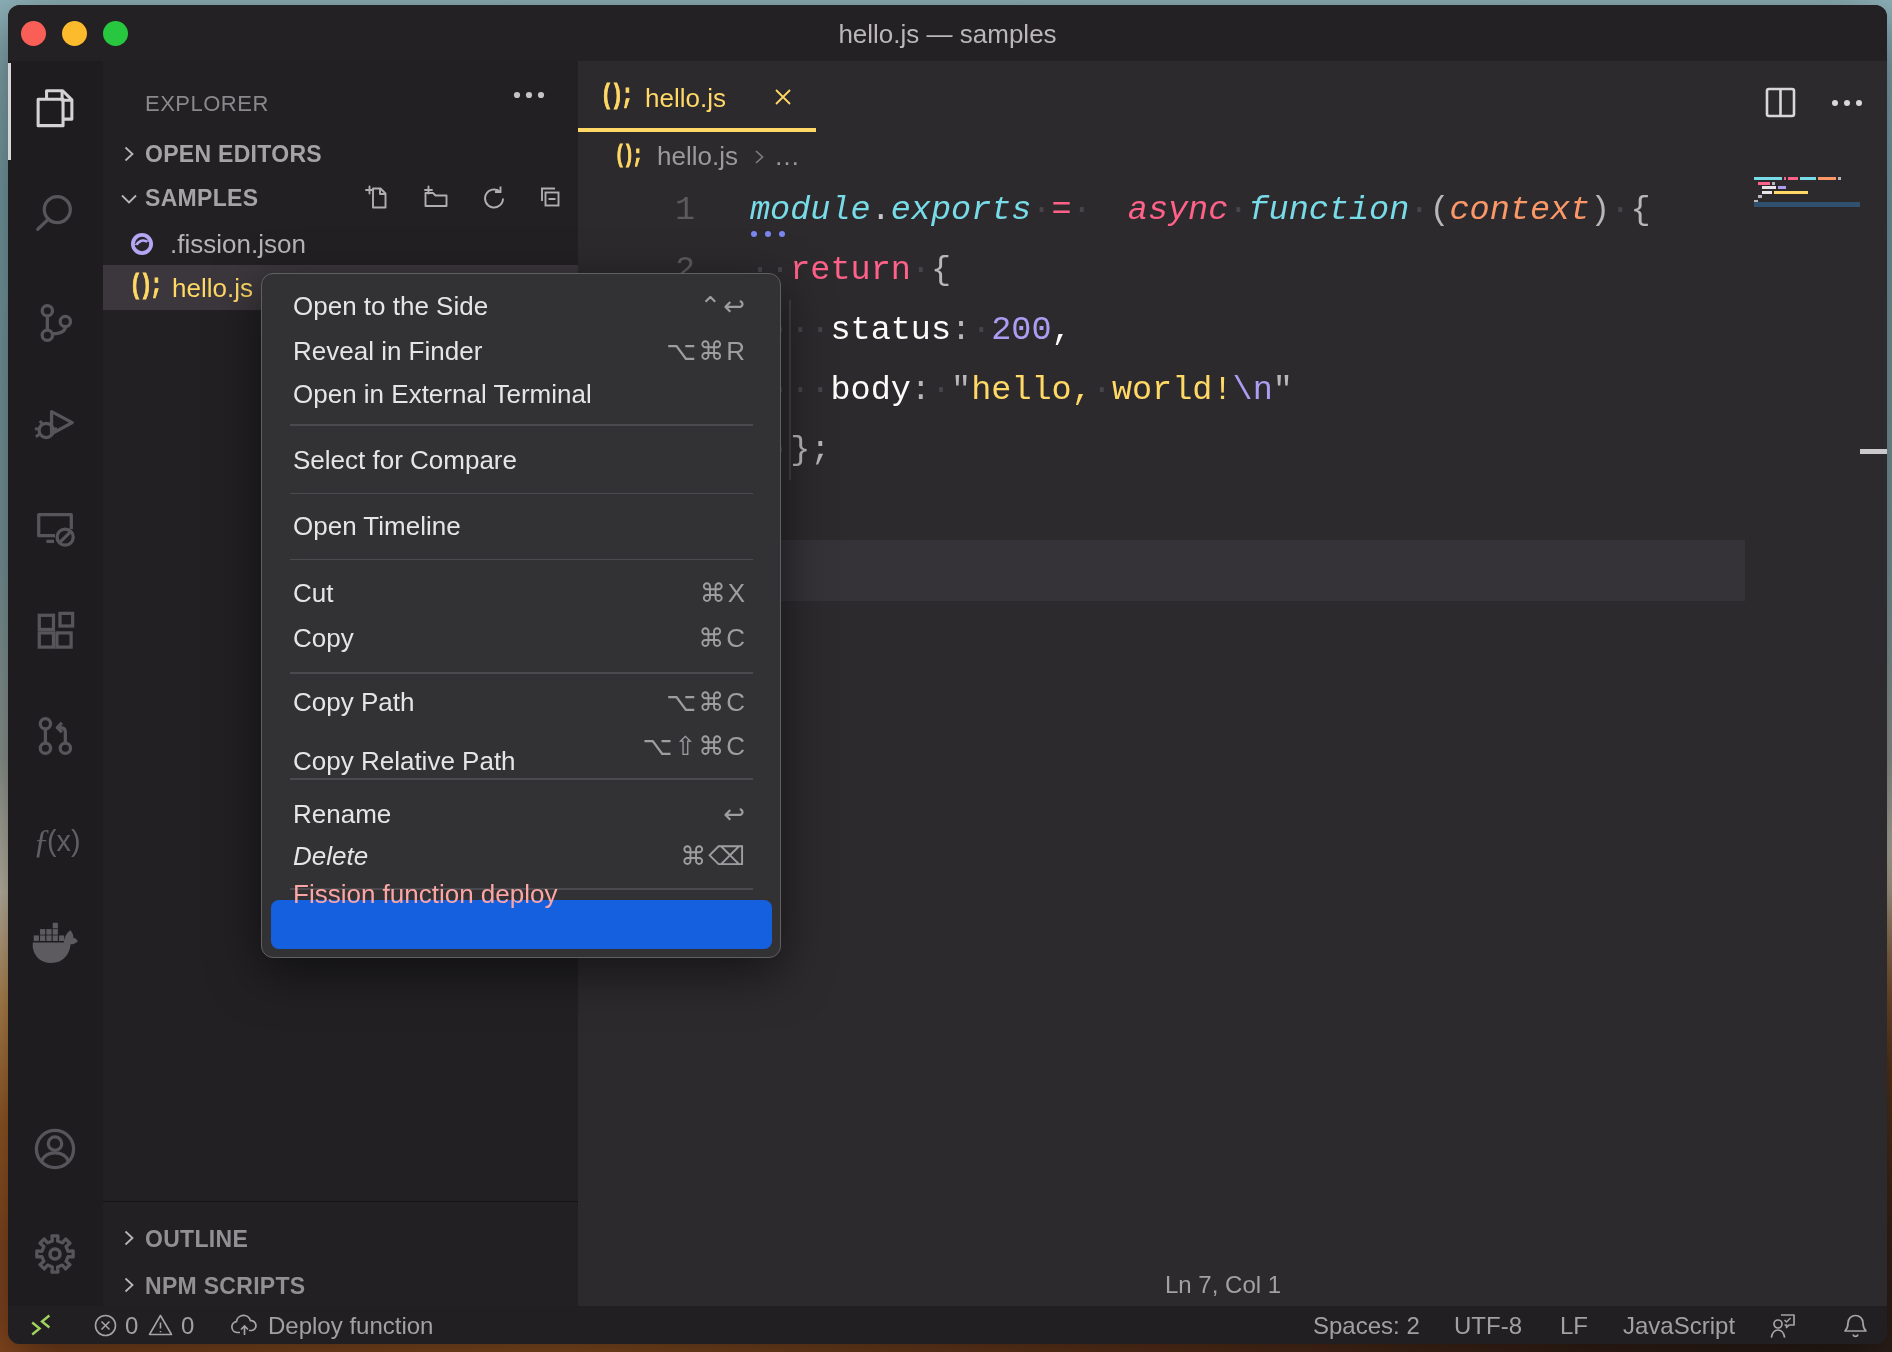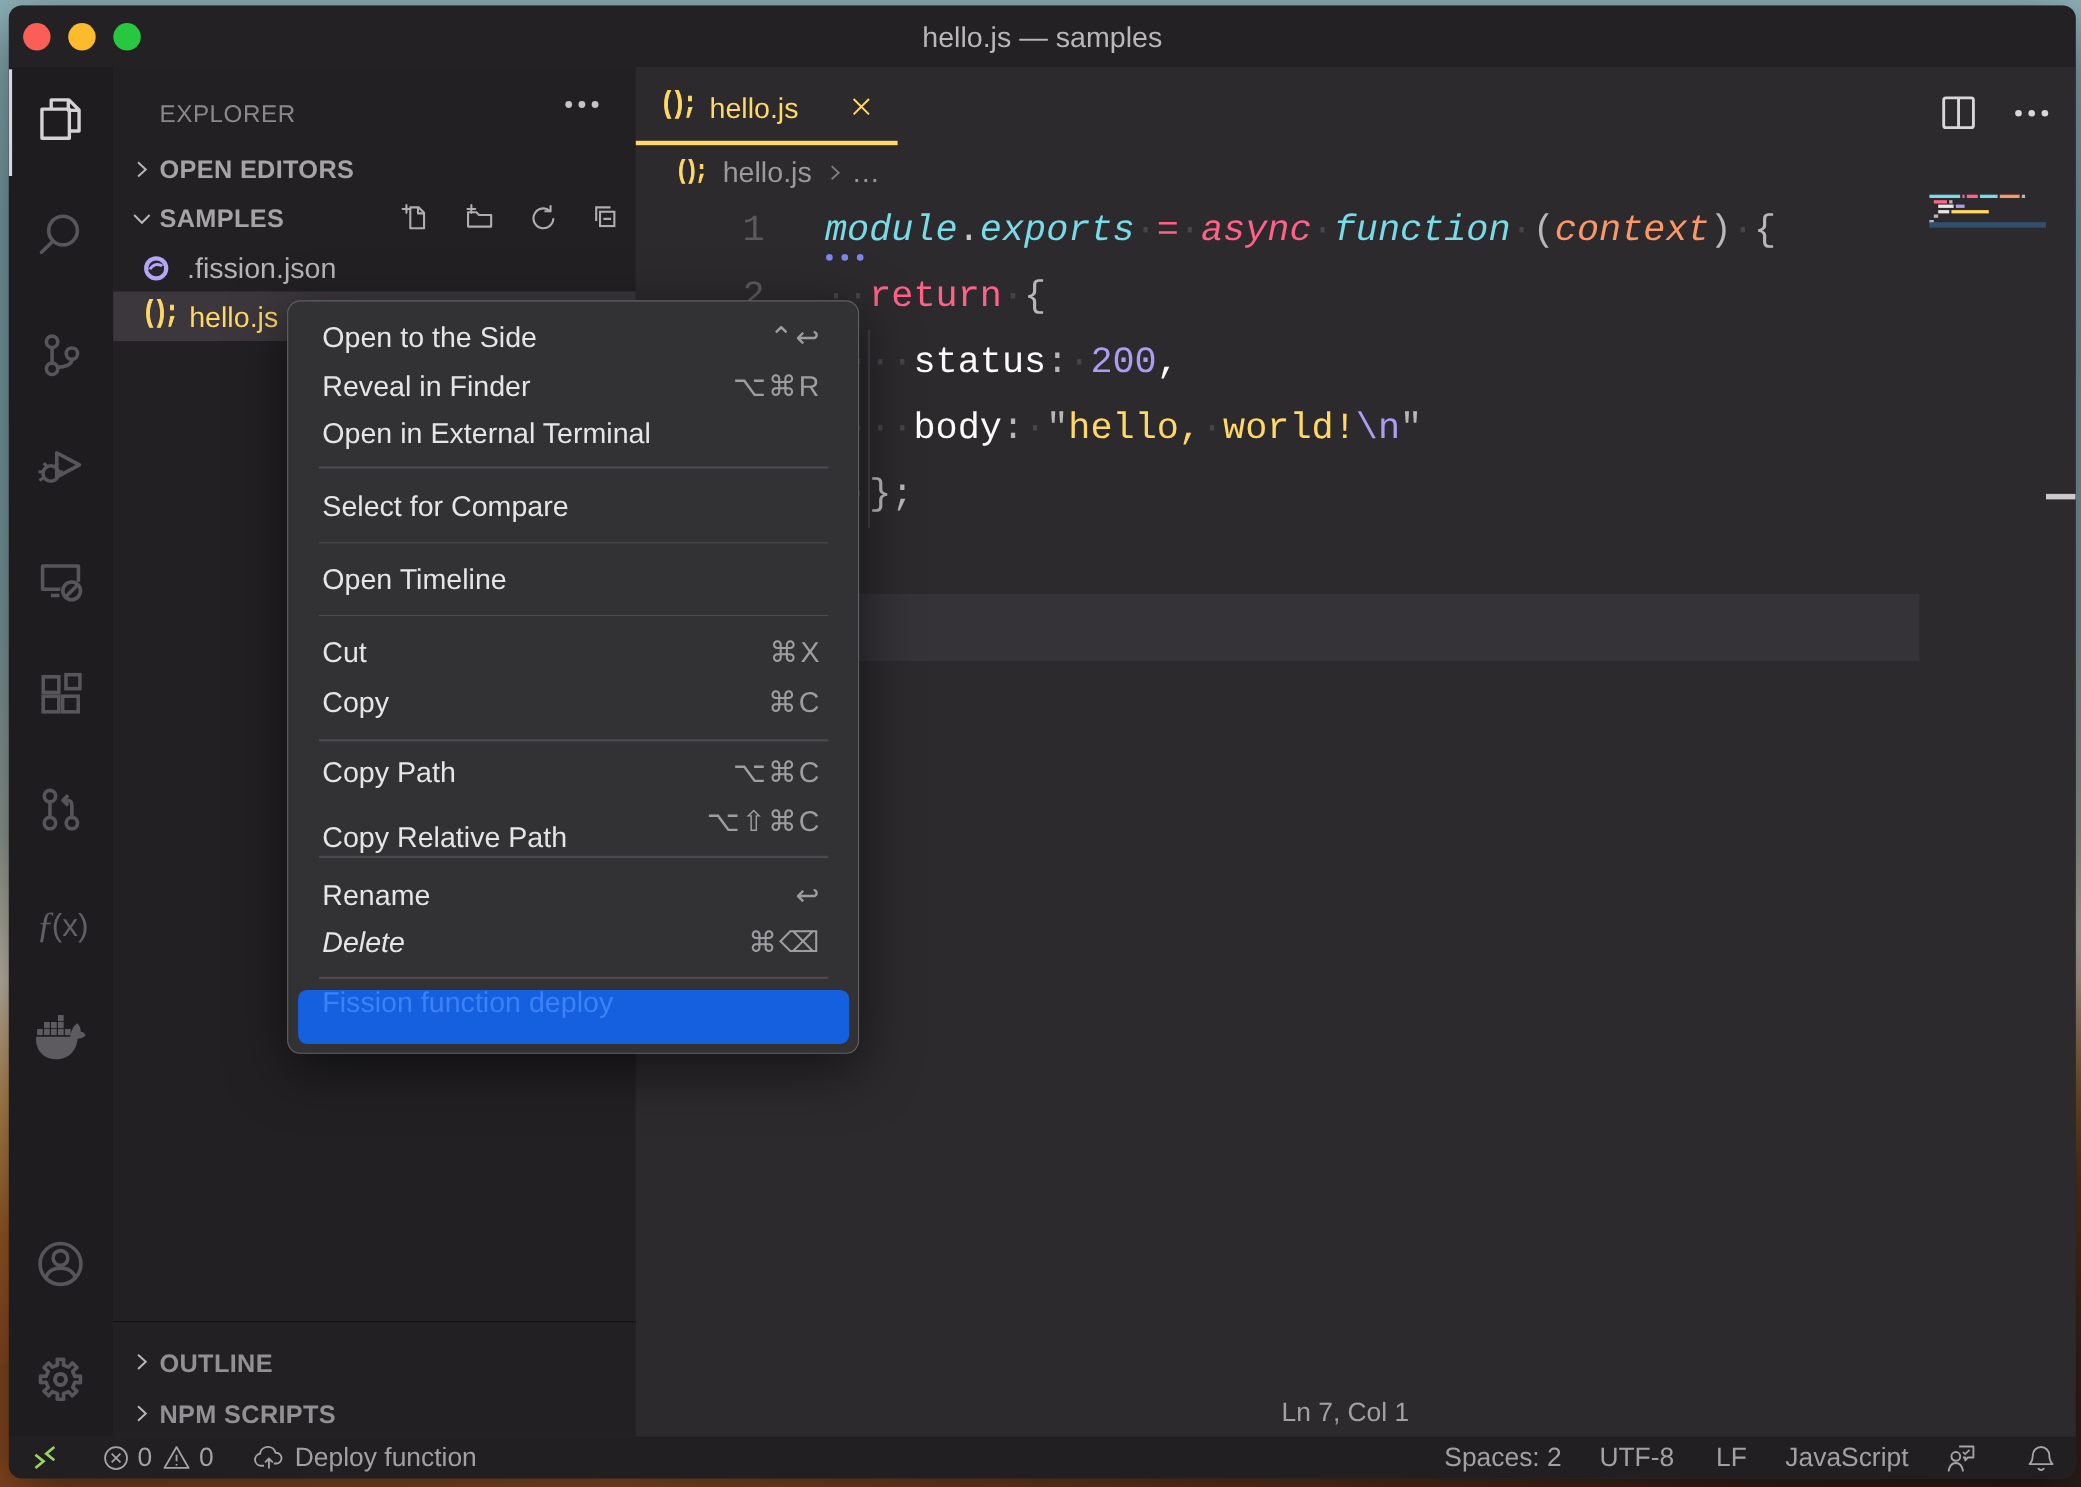--- a/index.html
+++ b/index.html
@@ -17,21 +17,21 @@
   .sideicn svg,.sideicn{width:30px;height:30px;display:block;position:absolute;}
   svg{overflow:visible;}
   .sechead{position:absolute;font-weight:bold;font-size:23px;color:#a5a3a5;letter-spacing:.3px;}
   .chev{position:absolute;width:22px;height:22px;}
   .fname{position:absolute;font-size:26px;color:#b6b4b6;}
   .mono{font-family:"Liberation Mono",monospace;}
   
   .cl{position:absolute;left:742px;height:60px;line-height:60px;font-family:"Liberation Mono",monospace;font-size:33.5px;white-space:pre;color:#fcfcfa;}
   .ln{position:absolute;width:50px;text-align:right;left:637px;height:60px;line-height:60px;font-family:"Liberation Mono",monospace;font-size:33.5px;color:#5c5a5d;}
   .teal{color:#78dce8;font-style:italic;}
-  .pinki{color:#ff6188;font-style:italic;}
+  .pinki{color:#ff6188;font-style:italic;margin-left:36px;}
   .pink{color:#ff6188;}
   .orange{color:#fc9867;font-style:italic;}
   .purple{color:#ab9df2;}
   .yellow{color:#ffd866;}
   .gray{color:#b8b6b8;}
   .ws{color:#47454a;}
   
   #menu{left:253px;top:268px;width:518px;height:683px;background:#323134;border:1.5px solid #606062;border-radius:12px;box-shadow:0 14px 50px rgba(0,0,0,.55);}
   .mi{position:absolute;left:31px;font-size:26px;color:#e6e5e6;height:44px;line-height:44px;}
   .msc{position:absolute;right:33px;font-size:26px;color:#9e9da0;height:44px;line-height:44px;text-align:right;letter-spacing:2px;}
@@ -330,15 +330,15 @@
       <div class="msc" style="top:406px;">⌥⌘C</div>
     <div class="mi" style="top:465px;">Copy Relative Path</div>
       <div class="msc" style="top:450px;">⌥⇧⌘C</div>
     <div class="msep" style="top:504px;"></div>
     <div class="mi" style="top:517.8px;">Rename</div>
       <div class="msc" style="top:517.8px;">↩</div>
     <div class="mi" style="top:560px;font-style:italic;">Delete</div>
       <div class="msc" style="top:560px;">⌘⌫</div>
     <div class="msep" style="top:614px;"></div>
     <div class="abs" style="left:9px;top:626px;width:501px;height:49px;border-radius:8px;background:#1560df;"></div>
-    <div class="mi" style="top:615px;color:#3b82f6;">Fission function deploy</div>
+    <div class="mi" style="top:598px;color:#fca5a5;">Fission function deploy</div>
   </div>
 </div>
 
 </body></html>

